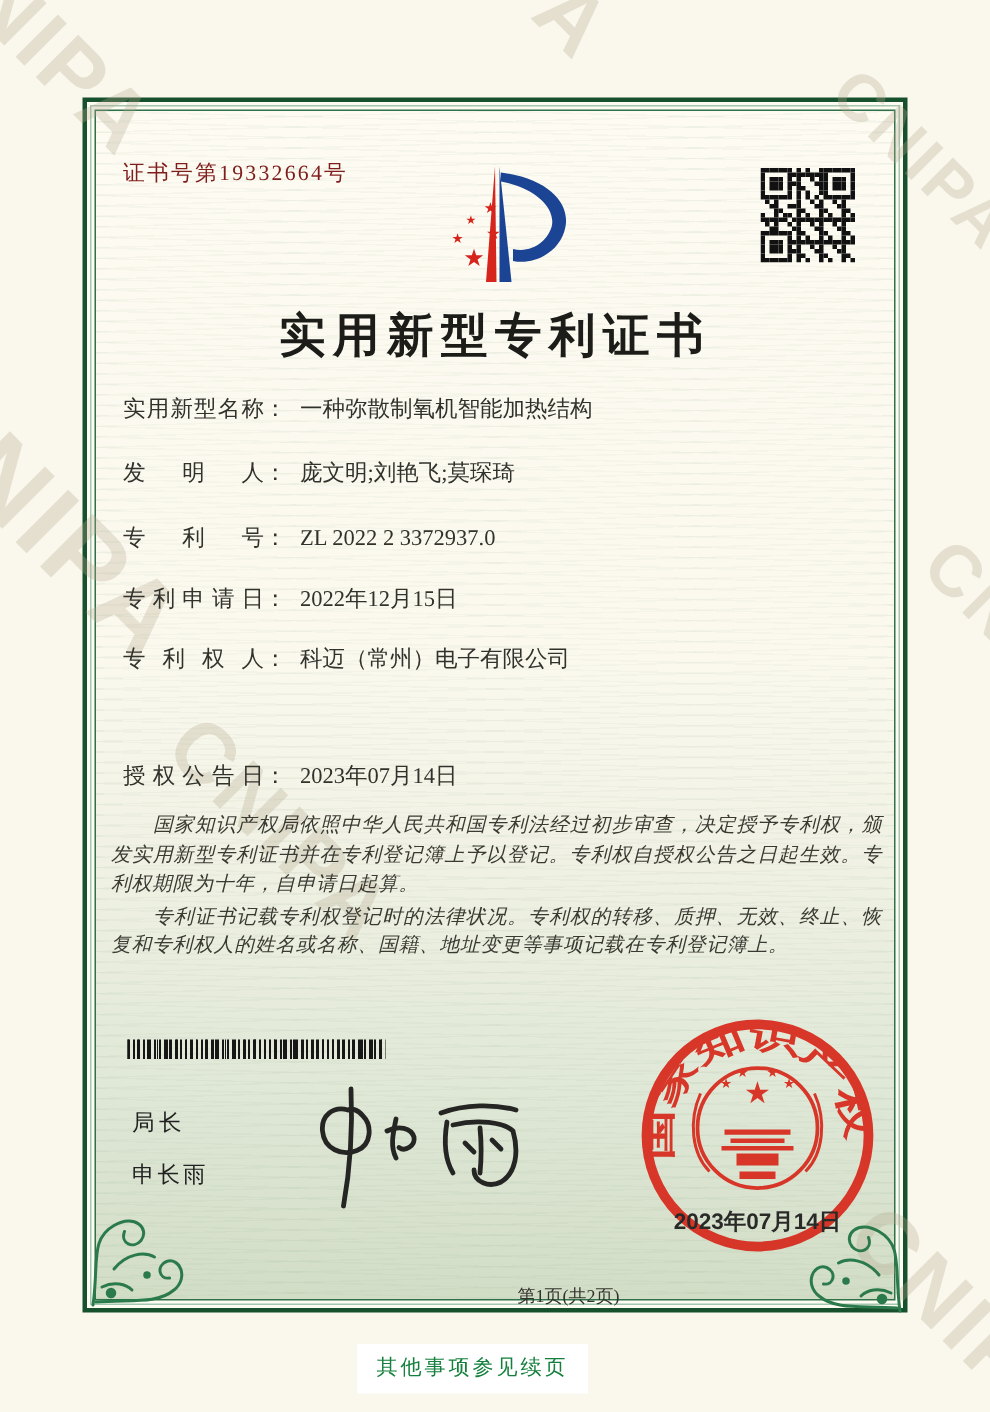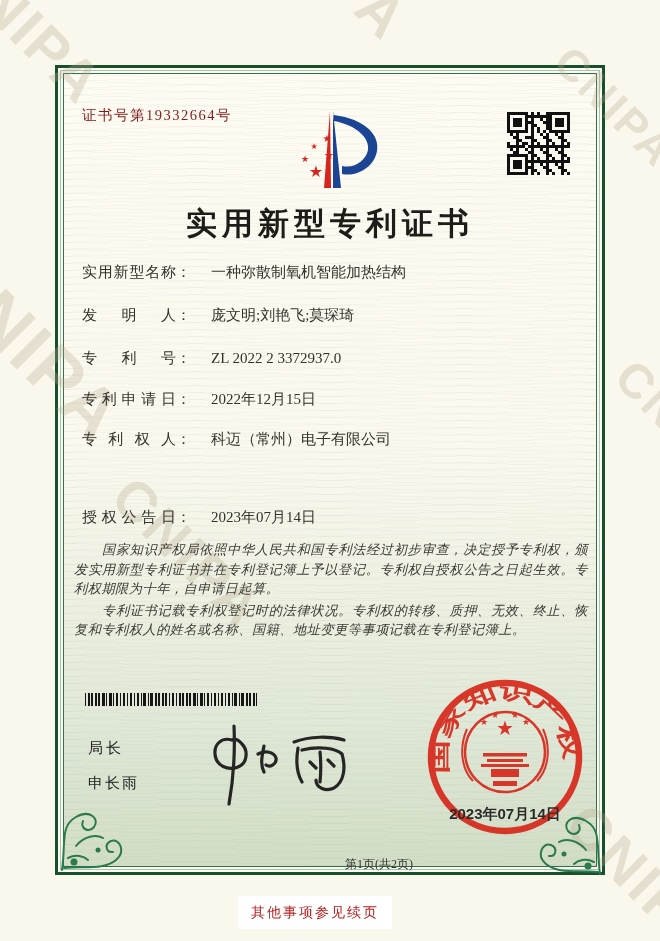--- a/index.html
+++ b/index.html
@@ -18,35 +18,35 @@
       repeating-linear-gradient(1.5deg, rgba(130,160,130,0.06) 0 1px, transparent 1px 7px),
       repeating-linear-gradient(-1.5deg, rgba(130,160,130,0.06) 0 1px, transparent 1px 7px),
       linear-gradient(180deg,#fdfbf2 0%,#fbf9ee 46%,#eef0e2 66%,#dde6d4 85%,#d2ddc6 100%);}
   .z2{z-index:2;}
   .abs{position:absolute;}
   .cert-no{left:82px;top:106px;font-size:14.5px;letter-spacing:1.5px;color:#7f1d1d;}
   .title{left:55px;top:203px;width:550px;text-align:center;font-size:31px;font-weight:bold;
          letter-spacing:5px;color:#1c1c18;}
   .row{left:82px;font-size:15px;color:#32322d;white-space:nowrap;}
   .flabel{display:inline-block;width:94px;text-align:justify;text-align-last:justify;}
-  .fvalue{margin-left:20px;}
+  .fvalue{margin-left:9px;}
   .paras{left:74px;top:540px;width:514px;font-size:13.2px;line-height:19.5px;color:#3a3a33;
          letter-spacing:0.5px;text-align:justify;}
   .paras p{margin:0 0 2px 0;text-indent:28px;font-style:italic;}
   .barcode{left:85px;top:693px;width:172px;height:13px;
     background-image:
       repeating-linear-gradient(90deg,#161616 0 1.5px,transparent 1.5px 3.5px),
       repeating-linear-gradient(90deg,#161616 0 1px,transparent 1px 6.5px);}
   .signer-title{left:88px;top:739px;font-size:15px;letter-spacing:3px;color:#222;
      font-family:"Liberation Sans","DejaVu Sans",sans-serif;}
   .signer-name{left:88px;top:774px;font-size:15px;letter-spacing:2px;color:#222;
      font-family:Liberation Sans, sans-serif;}
   .page-info{left:55px;top:856px;width:648px;text-align:center;font-size:12px;color:#33332d;}
   .note-box{left:238px;top:896px;width:154px;height:33px;background:#ffffff;
-     text-align:center;line-height:33px;font-size:14px;letter-spacing:2px;color:#b91c1c;z-index:3;}
+     text-align:center;line-height:33px;font-size:14px;letter-spacing:2px;color:#15803d;z-index:3;}
   .seal-wrap{left:415px;top:667px;width:180px;height:180px;z-index:3;opacity:0.92;}
   .sig-wrap{left:198px;top:724px;width:165px;height:85px;z-index:2;}
   .logo-wrap{left:283px;top:107px;width:100px;height:85px;}
   .qr-wrap{left:507px;top:112px;width:63px;height:63px;}
   .corner{z-index:2;}
 </style>
 </head>
 <body>
 
 <div class="cert">

